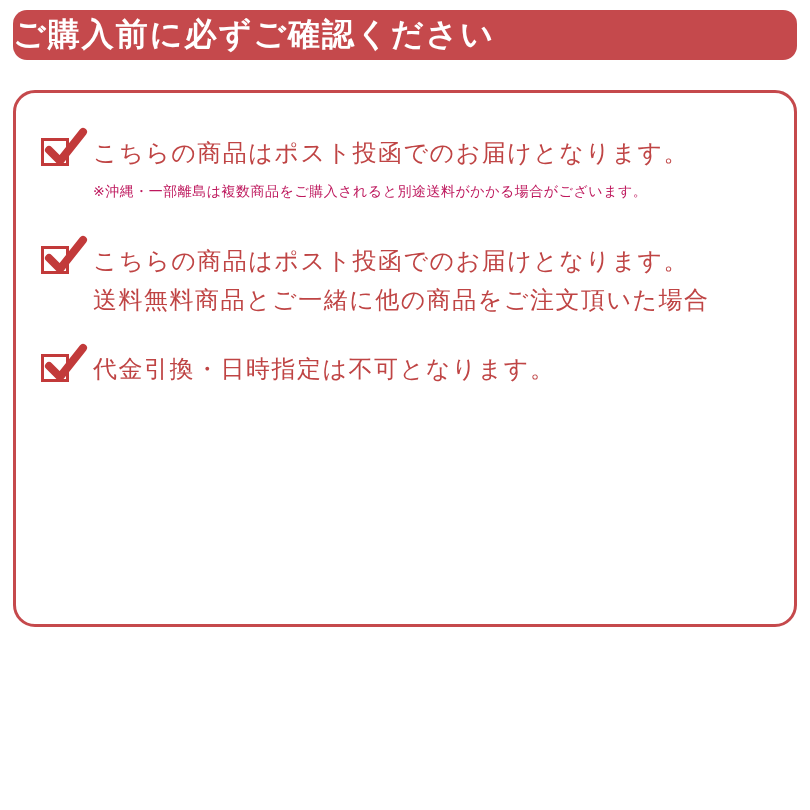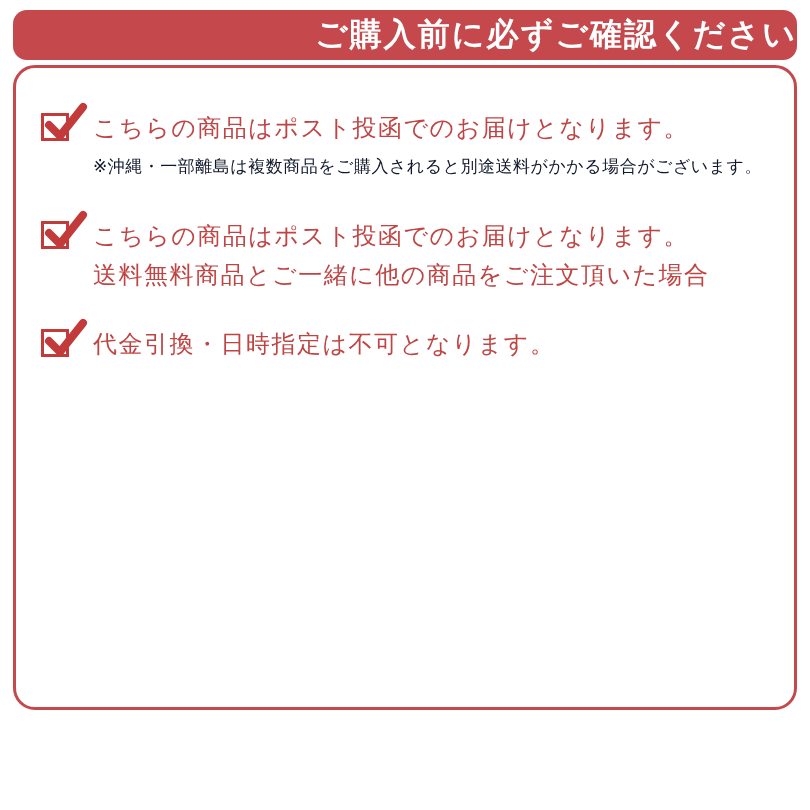--- a/index.html
+++ b/index.html
@@ -18,35 +18,35 @@
   .header {
     position: absolute;
     left: 13px;
     top: 10px;
     width: 784px;
     height: 50px;
     background: #c5494c;
     border-radius: 14px;
     display: flex;
     align-items: center;
-    justify-content: flex-end;
+    justify-content: flex-start;
   }
   .header .title {
     color: #ffffff;
     font-size: 32px;
     font-weight: bold;
     letter-spacing: 2px;
     white-space: nowrap;
   }
   .notice-box {
     position: absolute;
     left: 13px;
-    top: 65px;
+    top: 90px;
     width: 784px;
-    height: 645px;
+    height: 537px;
     box-sizing: border-box;
     border: 3px solid #c5494c;
     border-radius: 22px;
     padding: 40px 10px 12px 25px;
     background: #ffffff;
   }
   .item {
     display: flex;
     align-items: flex-start;
     margin-bottom: 30px;
@@ -74,22 +74,22 @@
     min-width: 0;
   }
   .line-main {
     color: #bf4444;
     font-size: 24px;
     line-height: 39px;
     letter-spacing: 1.5px;
     white-space: nowrap;
   }
   .line-note {
-    color: #0f172a;
-    font-size: 17px;
+    color: #be185d;
+    font-size: 14px;
     line-height: 39px;
     letter-spacing: 0.5px;
     white-space: nowrap;
   }
 </style>
 </head>
 <body>
 
 <div class="page">
 

